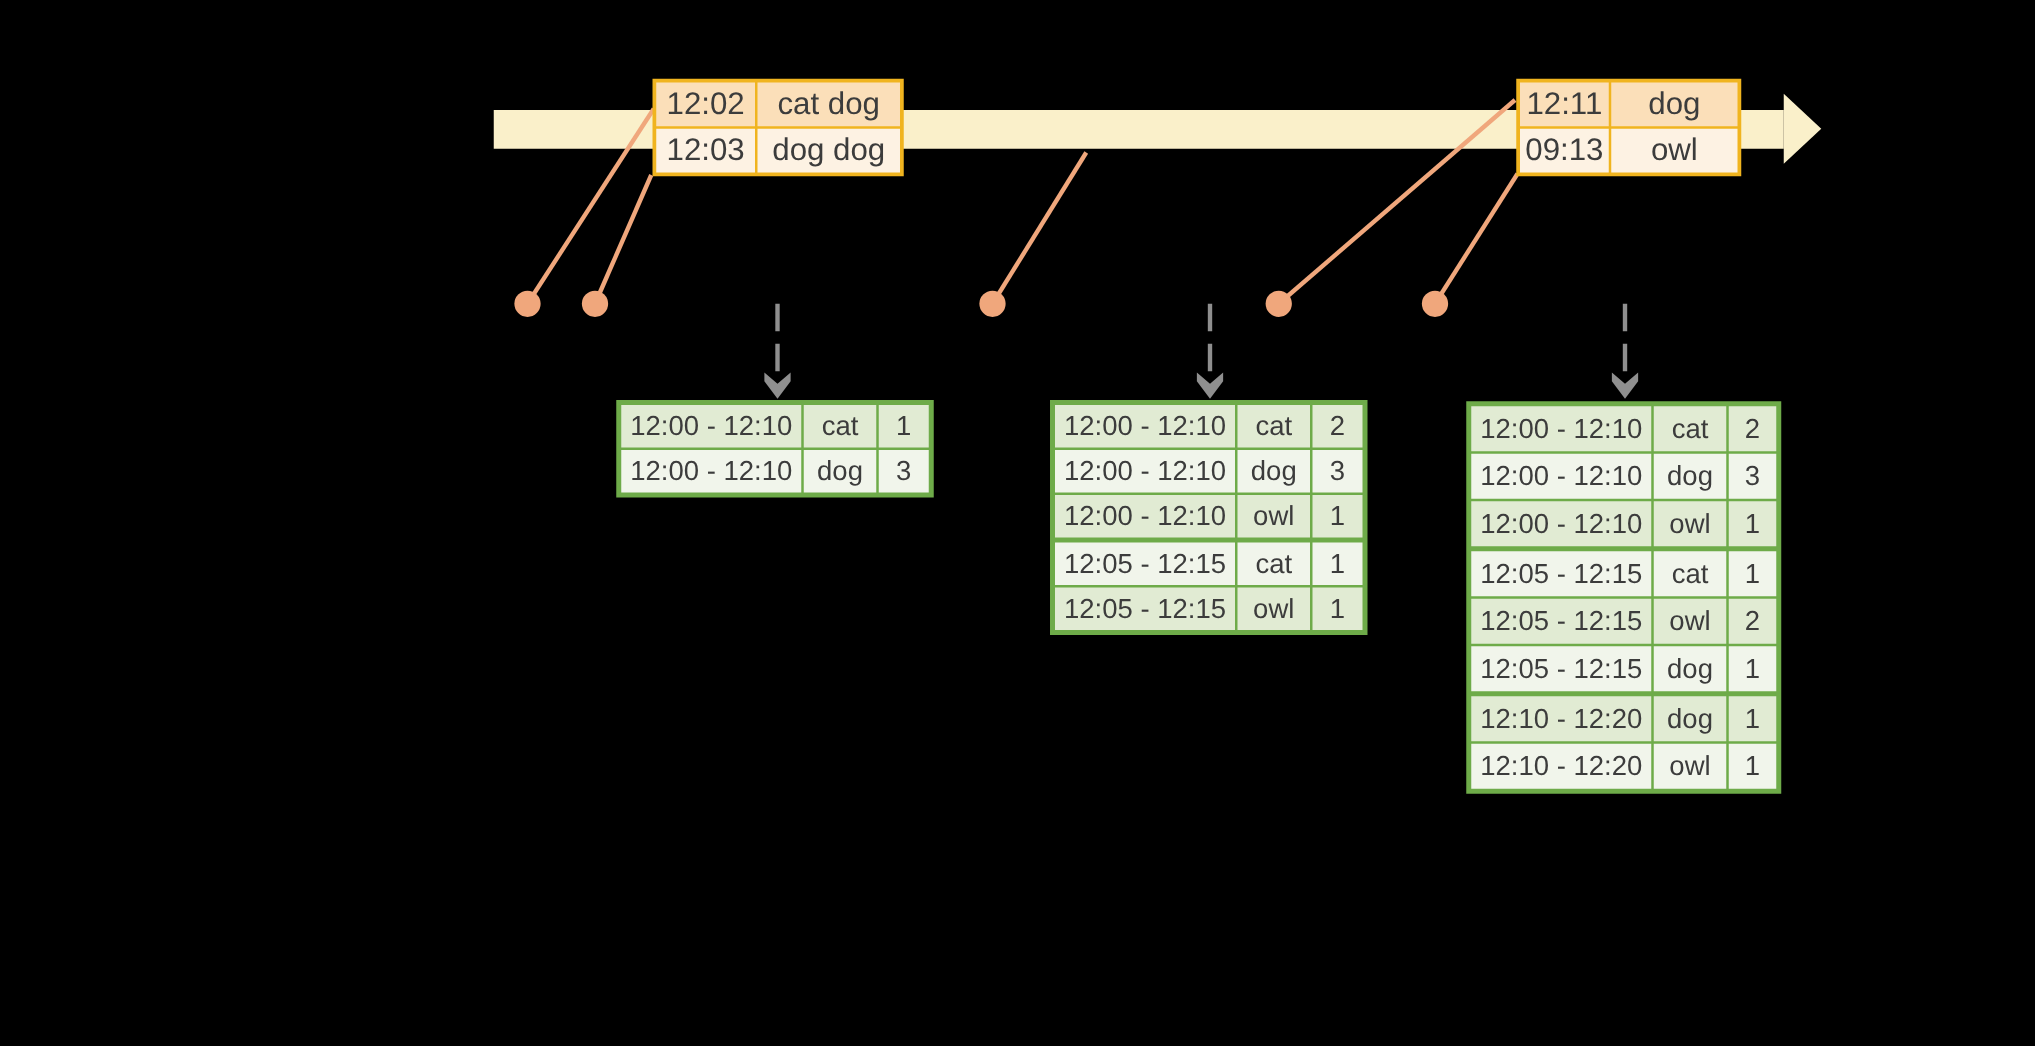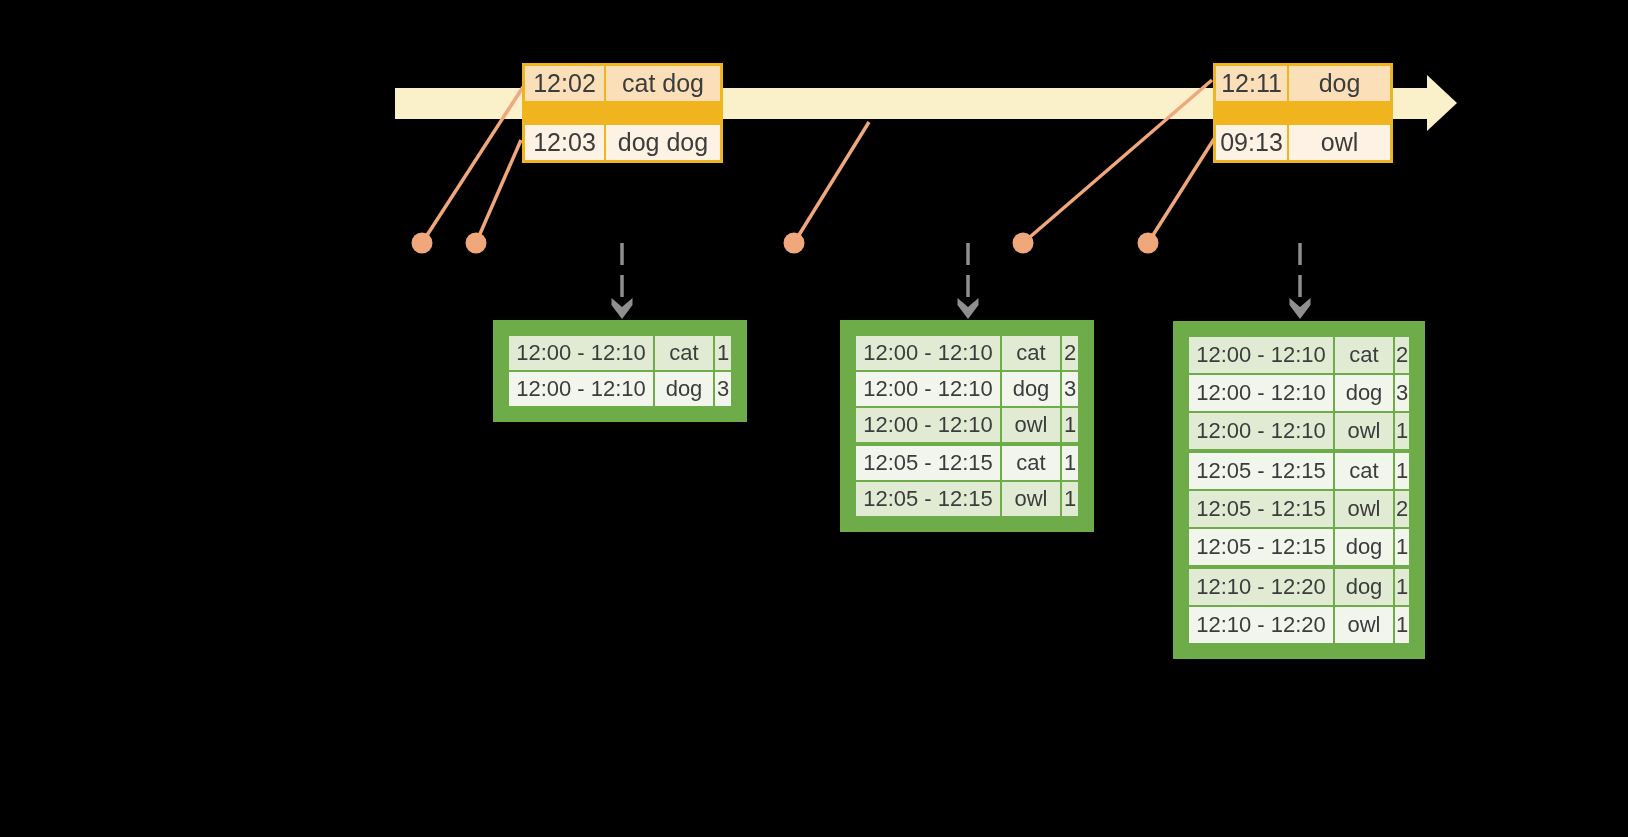--- a/index.html
+++ b/index.html
@@ -14,23 +14,23 @@
     border-left:30px solid #FAF0CA;}
   
   .overlay{position:absolute;left:0;top:0;}
   
   .etable{position:absolute;background:#F0B41F;padding:3px;display:grid;gap:2px;box-sizing:border-box;}
   .etable.cols-a{grid-template-columns:79px 1fr;}
   .etable.cols-c{grid-template-columns:71px 1fr;}
   .ecell{height:35px;display:flex;align-items:center;justify-content:center;
     font-size:25px;line-height:1;}
   .pd{background:#FBDFB9;}
-  .pl{background:#FDF2E3;margin-top:22px;}
+  .pl{background:#FDF2E3;}
   
-  .rtable{position:absolute;background:#6EAB49;padding:16px;display:flex;flex-direction:column;gap:4px;box-sizing:border-box;}
+  .rtable{position:absolute;background:#6EAB49;padding:4px;display:flex;flex-direction:column;gap:4px;box-sizing:border-box;}
   .rgroup{display:grid;grid-template-columns:144px 58px 1fr;gap:2px;background:#6EAB49;}
   .rcell{height:34px;display:flex;align-items:center;justify-content:center;
     font-size:22px;line-height:1;}
   .t3 .rcell{height:36px;}
   .gd{background:#E1EBD3;}
   .gl{background:#F1F5EB;}
   .w{min-width:144px;}
 </style>
 </head>
 <body>

